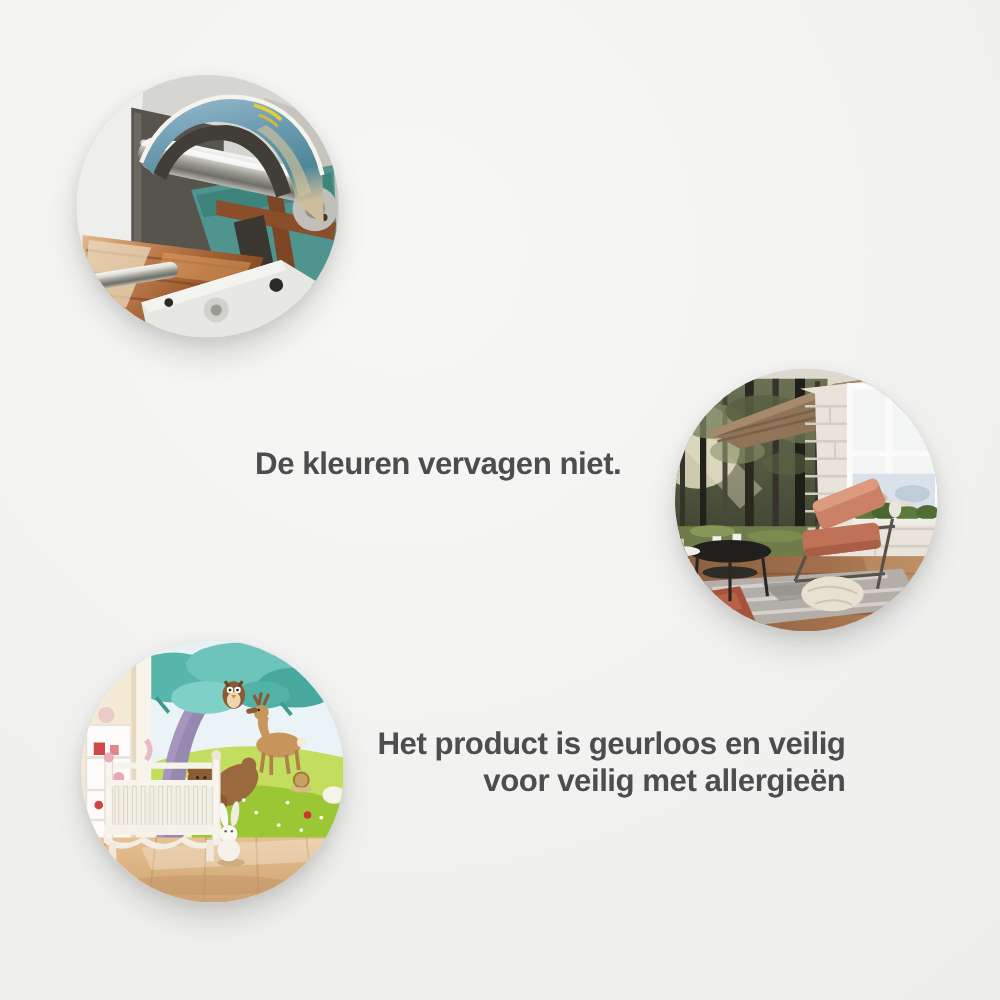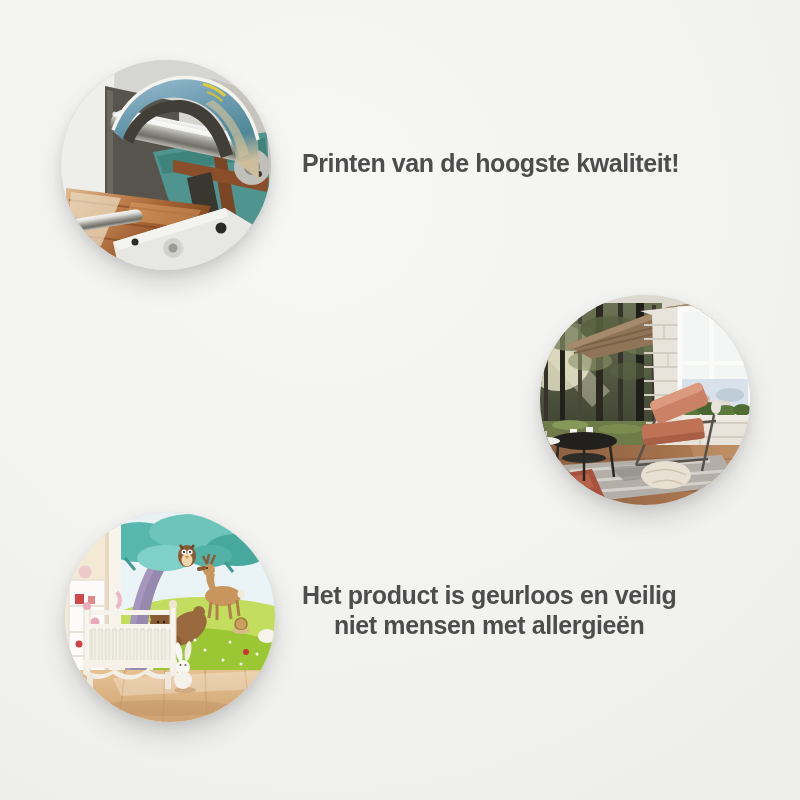--- a/index.html
+++ b/index.html
@@ -32,21 +32,21 @@
     color: #4d4d4d;
     font-weight: 700;
     font-size: 25px;
     line-height: 30px;
     letter-spacing: -0.4px;
     white-space: nowrap;
   }
   .caption span { display: block; }
   #caption-print   { left: 302px; top: 148px; text-align: left; }
   #caption-colors  { left: 140px; top: 356px; width: 357px; text-align: right; }
-  #caption-odor    { left: 302px; top: 580px; text-align: center; }
+  #caption-odor    { left: 302px; top: 580px; text-align: right; }
 </style>
 </head>
 <body>
 
 <div class="canvas">
 
   <div class="photo-circle" id="circle-printer" role="img" aria-label="Close-up of a large-format printer with a metal roller printing a colorful seascape photo over a wooden pier image">
     <svg viewBox="0 0 210 210">
       <defs>
         <linearGradient id="metal" x1="0" y1="0" x2="0" y2="1">
@@ -114,25 +114,23 @@
         <circle cx="160" cy="168" r="5.5" fill="#2b2a26"></circle>
         <circle cx="74" cy="182" r="3.5" fill="#2b2a26"></circle>
         <g transform="rotate(-9 40 162)">
           <rect x="0" y="155" width="82" height="13" rx="6.5" fill="url(#metal)"></rect>
         </g>
         <circle cx="40" cy="220" r="14" fill="#3a3834"></circle>
       </g>
     </svg>
   </div>
 
-  <div class="caption" id="caption-print">
-    <span>Printen van de hoogste kwaliteit!</span>
-  </div>
 
   <div class="caption" id="caption-colors">
+    <span>De kleuren vervagen niet.</span>
   </div>
 
   <div class="photo-circle" id="circle-interior" role="img" aria-label="Living room with a sunlit forest photo wall mural, white brick wall, large window and a salmon leather armchair">
     <svg viewBox="0 0 210 210">
       <defs>
         <linearGradient id="forest" x1="0" y1="0" x2="0" y2="1">
           <stop offset="0" stop-color="#6b7254"></stop>
             <stop offset="0.6" stop-color="#4c523c"></stop>
           <stop offset="1" stop-color="#3a3f2e"></stop>
         </linearGradient>
@@ -384,16 +382,16 @@
         <circle cx="118" cy="155" r="7" fill="#faf8f4"></circle>
         <circle cx="118" cy="168" r="9" fill="#f5f2ec"></circle>
         <circle cx="115.5" cy="153" r="1" fill="#6b6258"></circle>
           <circle cx="120.5" cy="153" r="1" fill="#6b6258"></circle>
       </g>
     </svg>
   </div>
 
   <div class="caption" id="caption-odor">
     <span>Het product is geurloos en veilig</span>
-    <span>niet mensen met allergieën</span>
+    <span>voor veilig met allergieën</span>
   </div>
 
 </div>
 
 </body></html>

